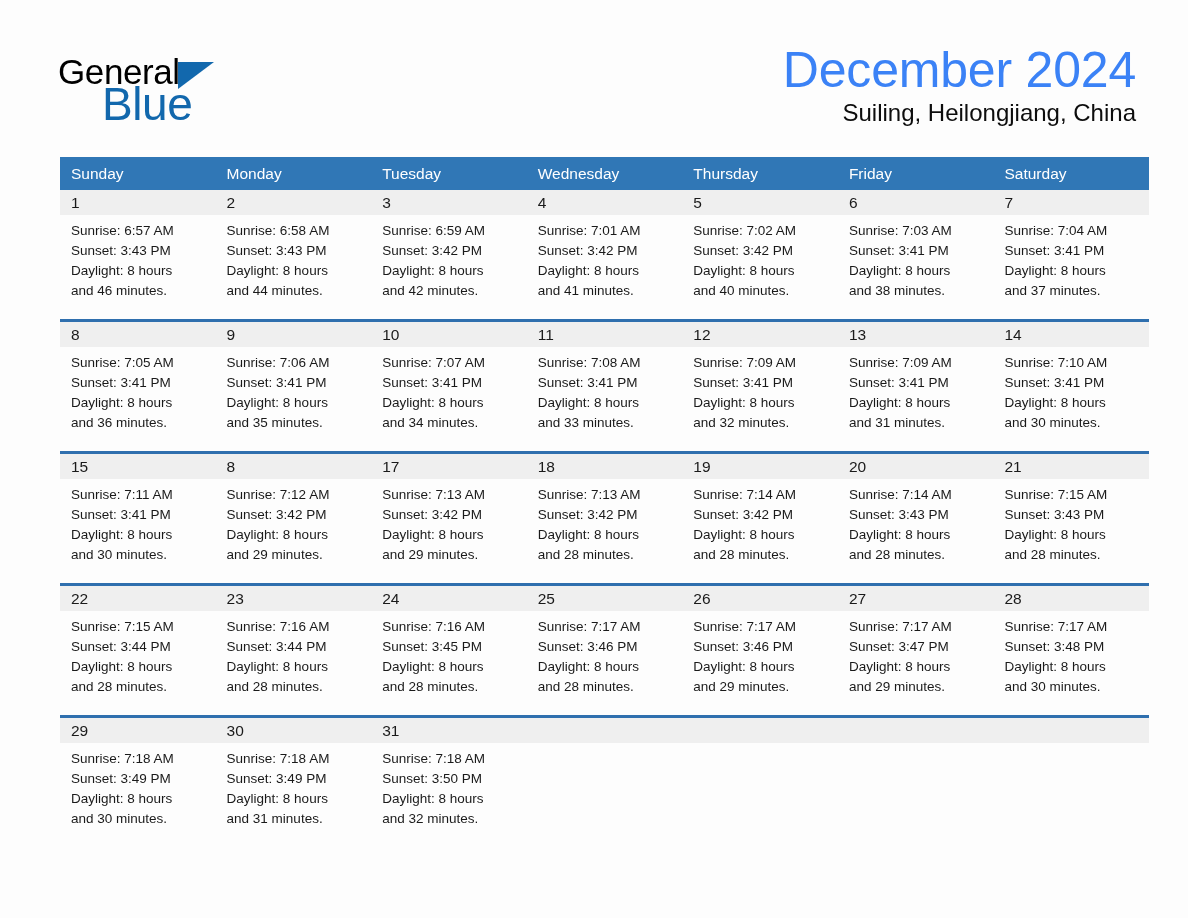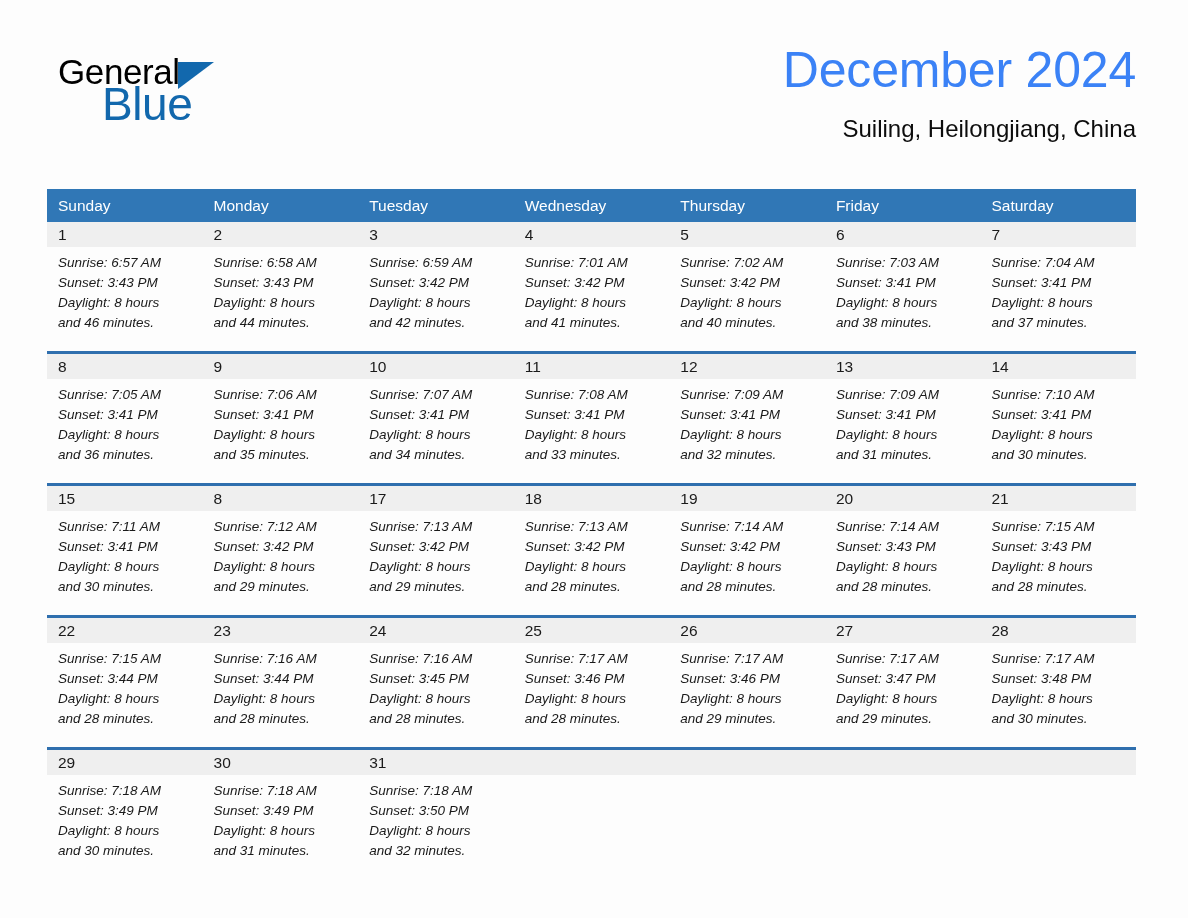--- a/index.html
+++ b/index.html
@@ -85,35 +85,34 @@
   }
   .month-title {
     font-size: 50px;
     line-height: 52px;
     font-weight: 400;
     color: #3b82f6;
     letter-spacing: -0.2px;
     white-space: nowrap;
   }
   .location-title {
-    margin-top: 18px;
+    margin-top: 2px;
     font-size: 24px;
     line-height: 30px;
     font-weight: 400;
     color: #0d0d0d;
     white-space: nowrap;
   }
 
   
   .calendar {
     position: absolute;
-    left: 47px;
+    left: 60px;
     top: 157px;
     width: 1089px;
-    margin-top: 32px;
   }
 
   .weekday-row {
     display: flex;
     width: 1089px;
     height: 33px;
     background: #3077b6;
   }
   .weekday-cell {
     flex: 1 1 0;
@@ -161,21 +160,20 @@
     background: #fdfdfd;
     padding-top: 6px;
     padding-bottom: 6px;
   }
   .detail-cell {
     flex: 1 1 0;
     min-width: 0;
     padding-left: 11px;
     padding-right: 6px;
     box-sizing: border-box;
-    font-style: italic;
   }
   .detail-line {
     font-size: 13.5px;
     line-height: 20px;
     color: #1a1a1a;
     white-space: nowrap;
     overflow: hidden;
   }
   .detail-cell.empty .detail-line {
     visibility: hidden;

